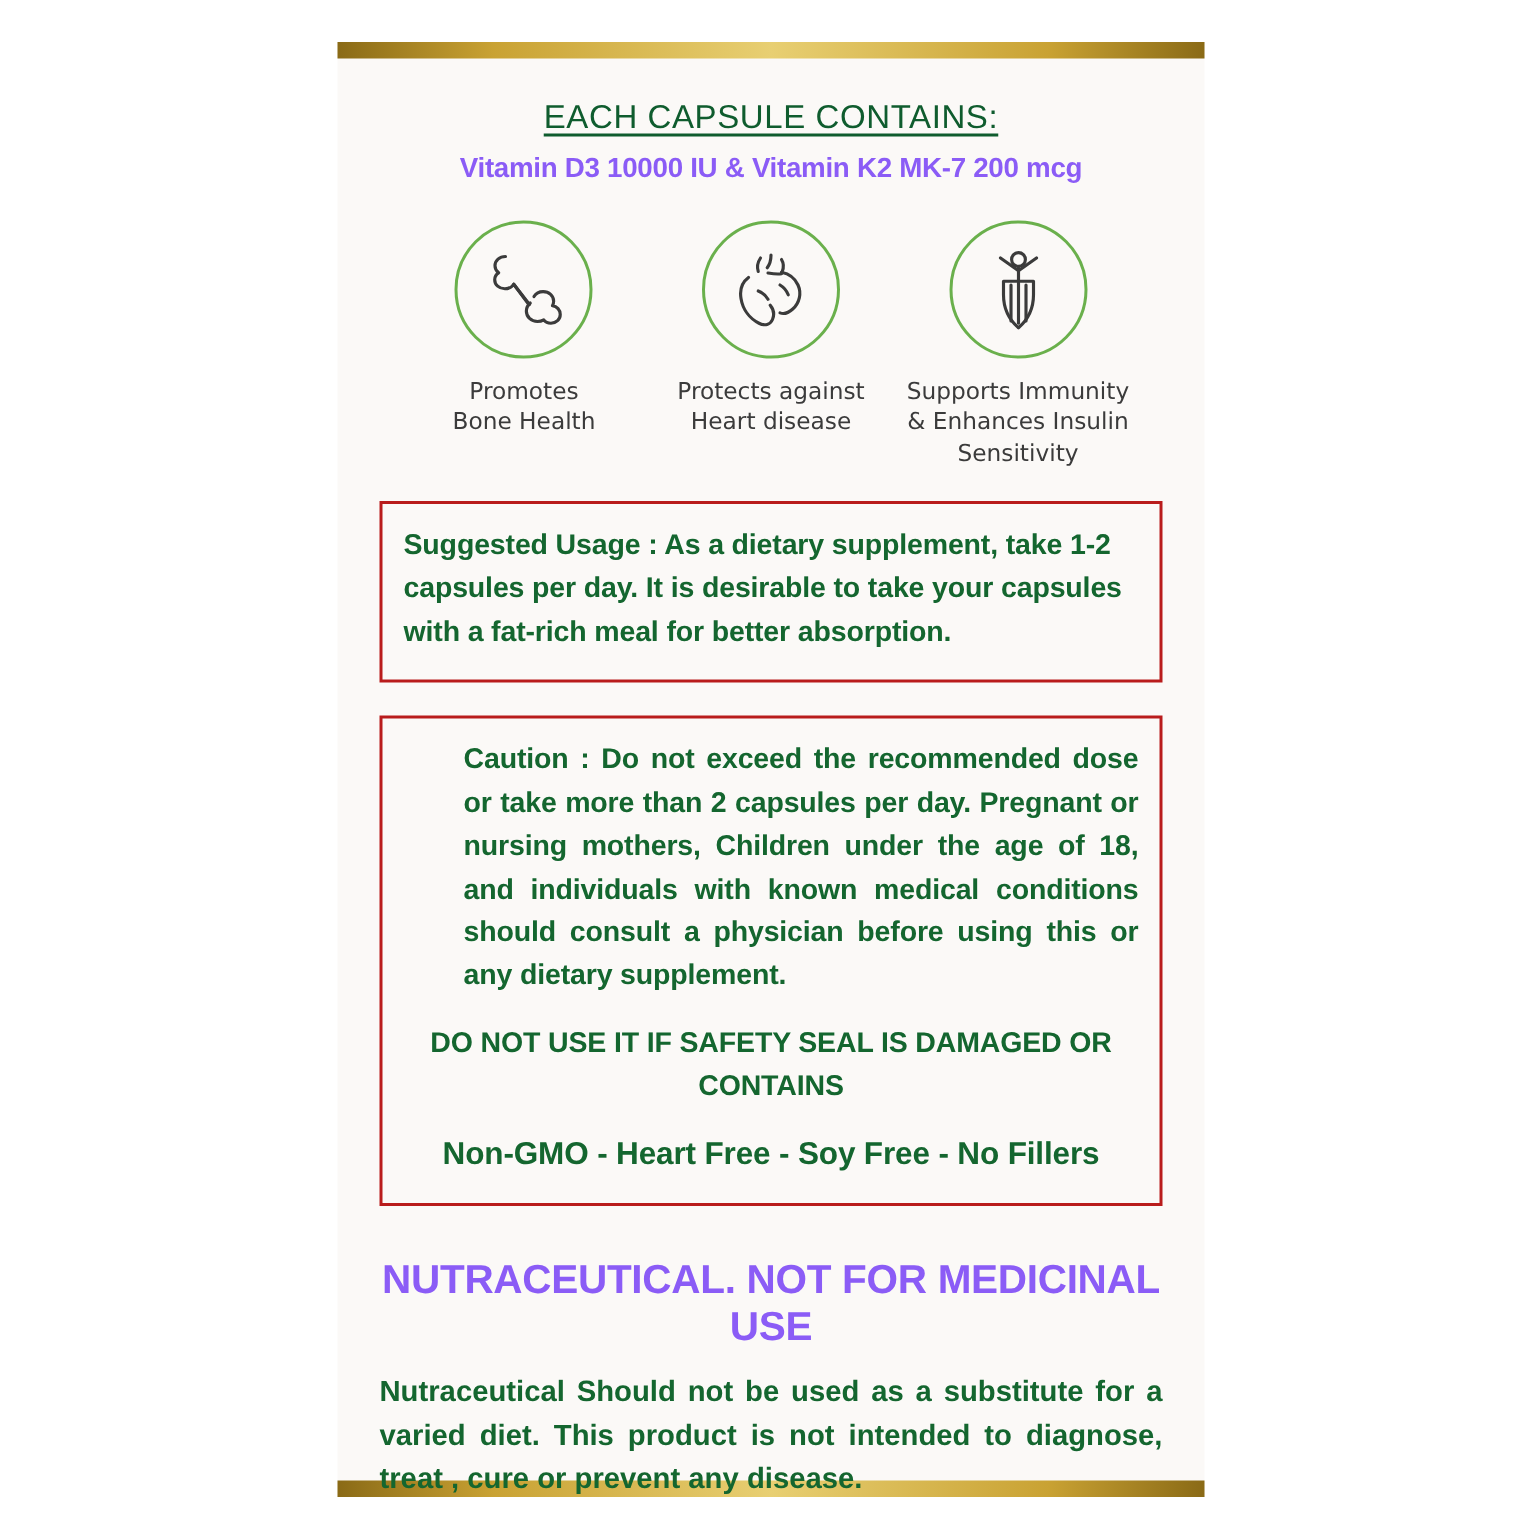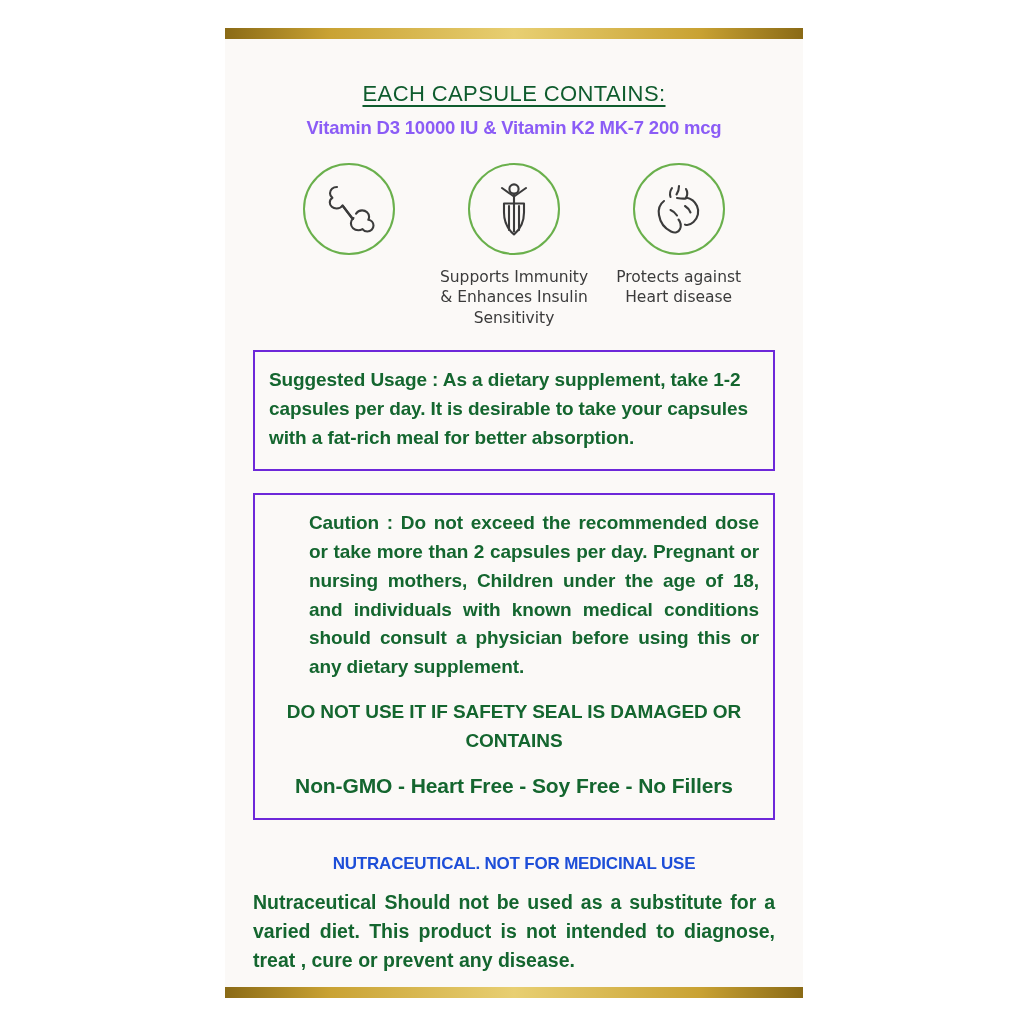--- a/index.html
+++ b/index.html
@@ -33,21 +33,21 @@
   }
   .gold-top { top: 0; }
   .gold-bottom { bottom: 0; }
 
   .content {
     position: absolute;
     left: 0;
     top: 11px;
     width: 578px;
     height: 948px;
-    padding: 16px 28px;
+    padding: 0 28px;
     box-sizing: border-box;
     color: #0f5c2e;
   }
 
   .heading {
     text-align: center;
     font-size: 22px;
     letter-spacing: 0.4px;
     color: #0f5c2e;
     text-decoration: underline;
@@ -89,21 +89,21 @@
   .benefit-label {
     margin-top: 12px;
     font-size: 15.5px;
     line-height: 1.32;
     color: #3b3b3b;
     font-family: "DejaVu Sans", sans-serif;
   }
 
   
   .box {
-    border: 2px solid #6d28d9;
+    border: 2px solid #b91c1c;
     margin-top: 22px;
     padding: 14px 14px 16px 14px;
     box-sizing: border-box;
   }
   .box p {
     margin: 0;
     font-size: 19px;
     line-height: 1.52;
     color: #14662f;
     font-weight: 600;
@@ -130,23 +130,23 @@
   .center-line.second {
     margin-top: 8px !important;
   }
   .center-line.third {
     font-size: 21px;
     margin-top: 14px !important;
   }
 
   .nutra-title {
     text-align: center;
-    font-size: 17px;
+    font-size: 27px;
     font-weight: 800;
-    color: #1d4ed8;
+    color: #8b5cf6;
     margin-top: 34px;
     letter-spacing: -0.2px;
   }
   .nutra-body {
     margin-top: 14px;
     font-size: 19.5px;
     line-height: 1.5;
     color: #14662f;
     font-weight: 600;
     text-align: justify;
@@ -169,51 +169,52 @@
     <div class="benefits">
 
       <div class="benefit">
         <div class="circle">
           <svg width="52" height="56" viewBox="0 0 52 56" fill="none" stroke="#3b3b3b" stroke-width="2.1" stroke-linecap="round" stroke-linejoin="round">
             <path d="M14 6c-4 0-7 2.6-7 6.2 0 2 1 3.6 2.4 4.7-1.6 1-2.6 2.6-2.6 4.6 0 3.4 3 6 6.8 6 2.6 0 4.7-1.2 5.9-3l9.2 12.4"></path>
             <path d="M19.5 24.5 30 38"></path>
             <path d="M30.5 37c-1.6 1.4-2.6 3.2-2.6 5.3 0 4 3.2 7 7.4 7 1.6 0 3-.4 4.2-1.1 1 1.4 2.8 2.3 4.8 2.3 3.5 0 6.2-2.6 6.2-5.9 0-3-2.2-5.4-5.2-5.8.5-.9.8-1.9.8-3 0-3.6-3.1-6.4-7-6.4-2.6 0-4.9 1.3-6.1 3.3"></path>
           </svg>
         </div>
-      </div>
-
-      <div class="benefit">
-        <div class="circle">
-          <svg width="56" height="58" viewBox="0 0 56 58" fill="none" stroke="#3b3b3b" stroke-width="2.1" stroke-linecap="round" stroke-linejoin="round">
-            <circle cx="28" cy="9" r="4.6"></circle>
-            <path d="M28 14.5v9"></path>
-            <path d="M28 16.5 16 8M28 16.5 40 8"></path>
-            <path d="M18 23.5h20v9c0 9-3 16-10 22-7-6-10-13-10-22v-9z"></path>
-            <path d="M23 26v24M28 24.5v27M33 26v24"></path>
-          </svg>
-        </div>
-        <div class="benefit-label">Supports Immunity<br>&amp; Enhances Insulin<br>Sensitivity</div>
+        <div class="benefit-label">Promotes<br>Bone Health</div>
       </div>
 
       <div class="benefit">
         <div class="circle">
           <svg width="54" height="56" viewBox="0 0 54 56" fill="none" stroke="#3b3b3b" stroke-width="2.1" stroke-linecap="round" stroke-linejoin="round">
             <path d="M20 7c-2 3-2.5 6-1.5 9"></path>
             <path d="M27 5c0 4-1 6.5-2.5 8.5"></path>
             <path d="M34 8c1.5 2.5 1.5 5.5.5 8"></path>
             <path d="M12 20c-4 3-6 8-5 14 1.2 7.5 6 13.5 12 16.5 4 2 7.5 1 9-2.5 1.5-3.5.5-7-1.5-9.5"></path>
             <path d="M34 16.5c5 1 9 4 11 8.5 2.5 5.5 1 12-3.5 16-3 2.7-6 3.6-8.5 2.6"></path>
             <path d="M18.5 29c2.5 1 5 3 6.5 5.5"></path>
             <path d="M33 25c2.5 1.5 4.5 4 5.5 6.5"></path>
             <path d="M25 17c3 .5 6 1 9 .5"></path>
           </svg>
         </div>
         <div class="benefit-label">Protects against<br>Heart disease</div>
       </div>
 
+      <div class="benefit">
+        <div class="circle">
+          <svg width="56" height="58" viewBox="0 0 56 58" fill="none" stroke="#3b3b3b" stroke-width="2.1" stroke-linecap="round" stroke-linejoin="round">
+            <circle cx="28" cy="9" r="4.6"></circle>
+            <path d="M28 14.5v9"></path>
+            <path d="M28 16.5 16 8M28 16.5 40 8"></path>
+            <path d="M18 23.5h20v9c0 9-3 16-10 22-7-6-10-13-10-22v-9z"></path>
+            <path d="M23 26v24M28 24.5v27M33 26v24"></path>
+          </svg>
+        </div>
+        <div class="benefit-label">Supports Immunity<br>&amp; Enhances Insulin<br>Sensitivity</div>
+      </div>
+
     </div>
 
     <div class="box usage-box">
       <p><span class="lead">Suggested Usage :</span><span> As a dietary supplement, take 1-2 capsules per day. It is desirable to take your capsules with a fat-rich meal for better absorption.</span></p>
     </div>
 
     <div class="box caution-box">
       <p class="body justify"><span class="lead">Caution :</span><span> Do not exceed the recommended dose or take more than 2 capsules per day. Pregnant or nursing mothers, Children under the age of 18, and individuals with known medical conditions should consult a physician before using this or any dietary supplement.</span></p>
       <p class="center-line">DO NOT USE IT IF SAFETY SEAL IS DAMAGED OR CONTAINS</p>
       <p class="center-line third">Non-GMO - Heart Free - Soy Free - No Fillers</p>

